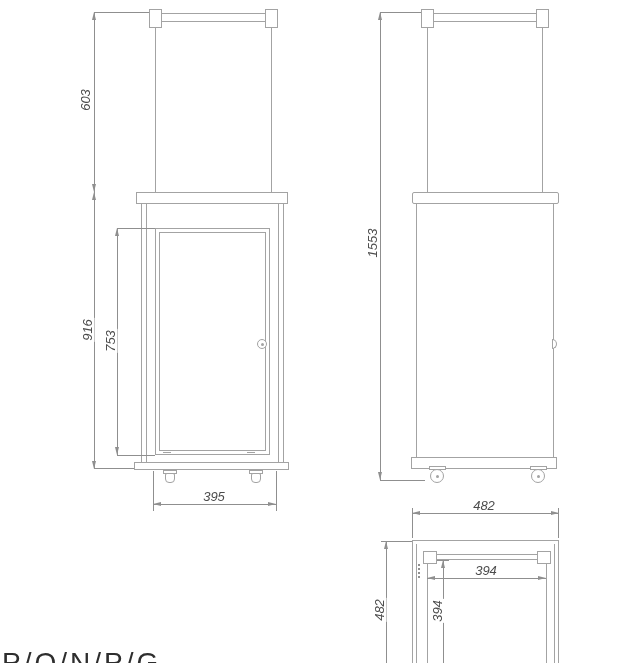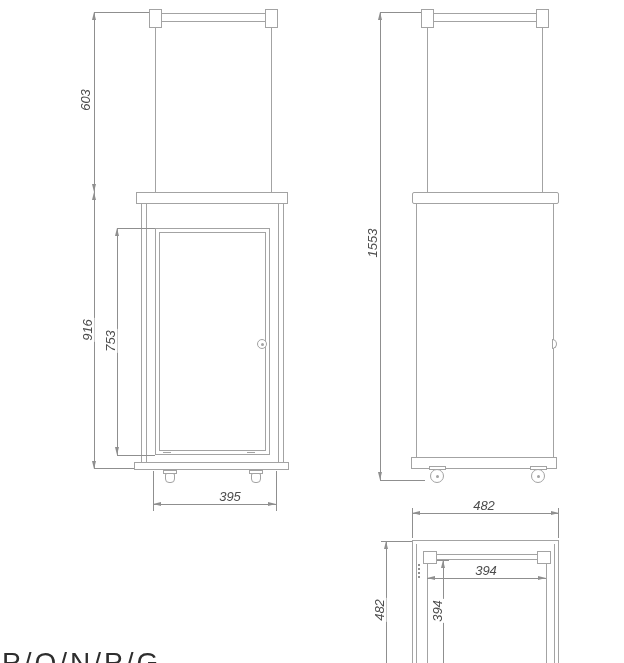--- a/index.html
+++ b/index.html
@@ -86,21 +86,21 @@
     <div class="dm-v" style="left:117px;top:228px;height:227px;"></div>
     <div class="arr up" style="left:117px;top:228px;"></div>
     <div class="arr down" style="left:117px;top:455px;"></div>
     <div class="dim-label rot" style="left:110px;top:341px;">753</div>
 
     <div class="dm-v" style="left:153px;top:471px;height:40px;"></div>
     <div class="dm-v" style="left:276px;top:471px;height:40px;"></div>
     <div class="dm-h" style="left:153px;top:504px;width:123px;"></div>
     <div class="arr left" style="left:153px;top:504px;"></div>
     <div class="arr right" style="left:276px;top:504px;"></div>
-    <div class="dim-label" style="left:230px;top:496px;">395</div>
+    <div class="dim-label" style="left:214px;top:496px;">395</div>
   </div>
 
   <div>
     <div class="frame" style="left:421px;top:9px;width:13px;height:19px;"></div>
     <div class="frame" style="left:536px;top:9px;width:13px;height:19px;"></div>
     <div class="tb" style="left:434px;top:13px;width:102px;height:9px;"></div>
     <div class="ln-v" style="left:427px;top:28px;height:164px;"></div>
     <div class="ln-v" style="left:542px;top:28px;height:164px;"></div>
     <div class="frame" style="left:412px;top:192px;width:147px;height:12px;border-radius:2px;"></div>
     <div class="lr" style="left:416px;top:204px;width:138px;height:258px;"></div>

